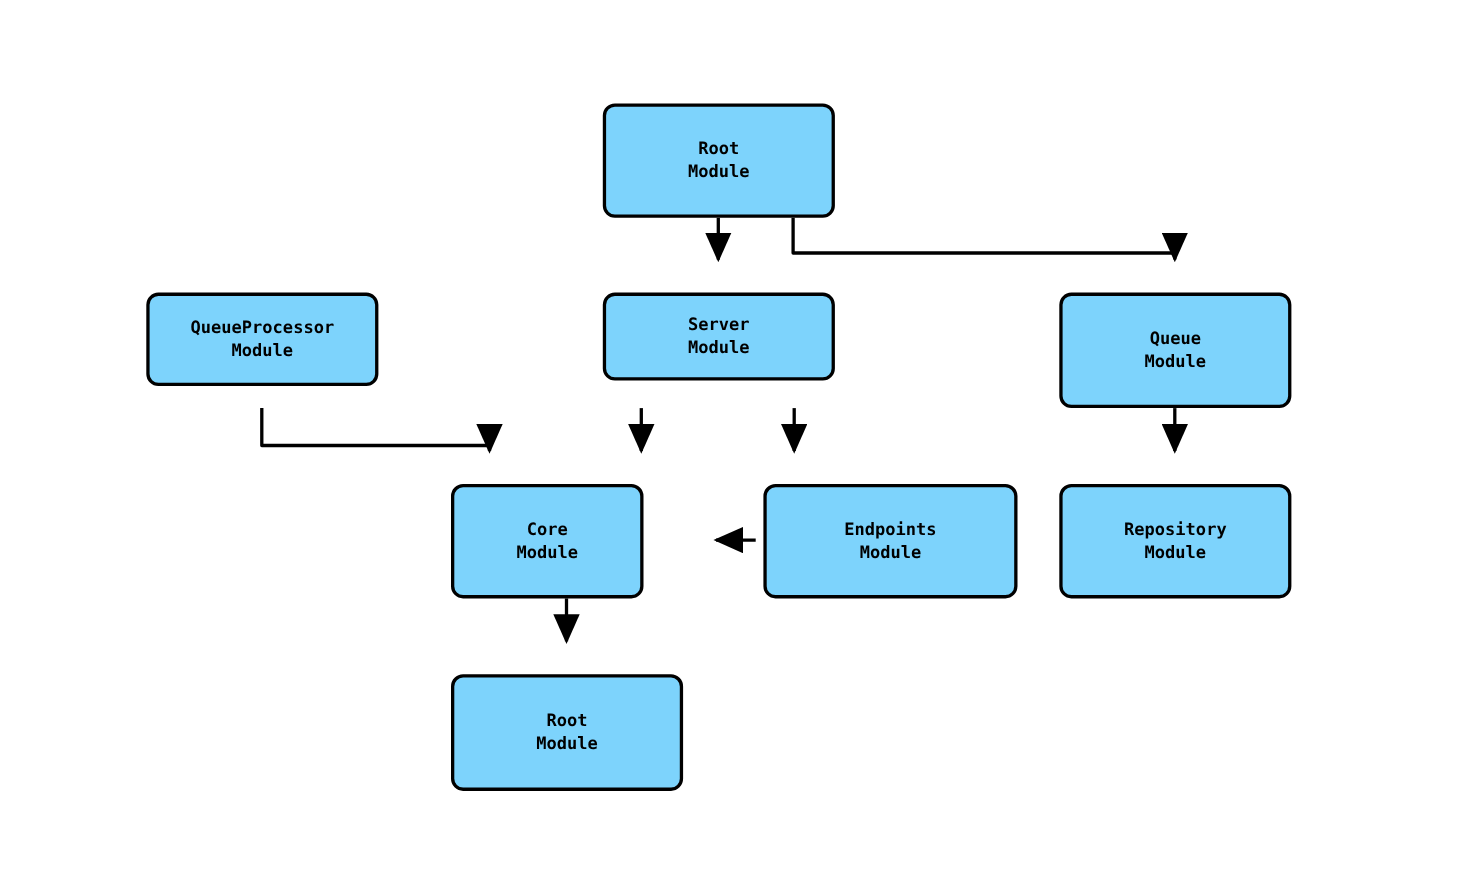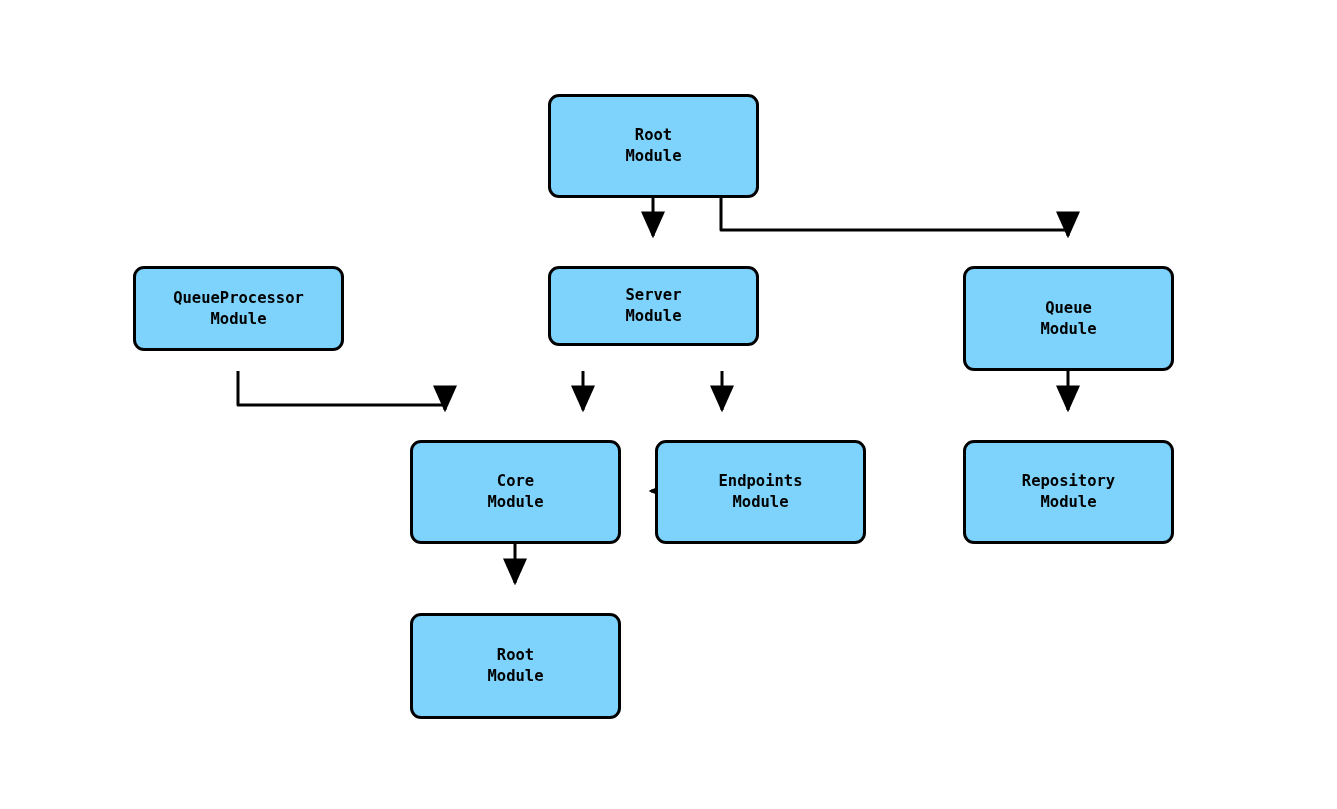--- a/index.html
+++ b/index.html
@@ -91,26 +91,26 @@
   <div class="node" style="left:548px; top:266px; width:211px; height:80px;">
     <div class="node-label"><span>Server</span>
 <span>Module</span></div>
   </div>
 
   <div class="node" style="left:963px; top:266px; width:211px; height:105px;">
     <div class="node-label"><span>Queue</span>
 <span>Module</span></div>
   </div>
 
-  <div class="node" style="left:410px; top:440px; width:211px; height:104px;">
+  <div class="node" style="left:410px; top:440px; width:175px; height:104px;">
     <div class="node-label"><span>Core</span>
 <span>Module</span></div>
   </div>
 
-  <div class="node" style="left:655px; top:440px; width:211px; height:104px;">
+  <div class="node" style="left:694px; top:440px; width:231px; height:104px;">
     <div class="node-label"><span>Endpoints</span>
 <span>Module</span></div>
   </div>
 
   <div class="node" style="left:963px; top:440px; width:211px; height:104px;">
     <div class="node-label"><span>Repository</span>
 <span>Module</span></div>
   </div>
 
   <div class="node" style="left:410px; top:613px; width:211px; height:106px;">

